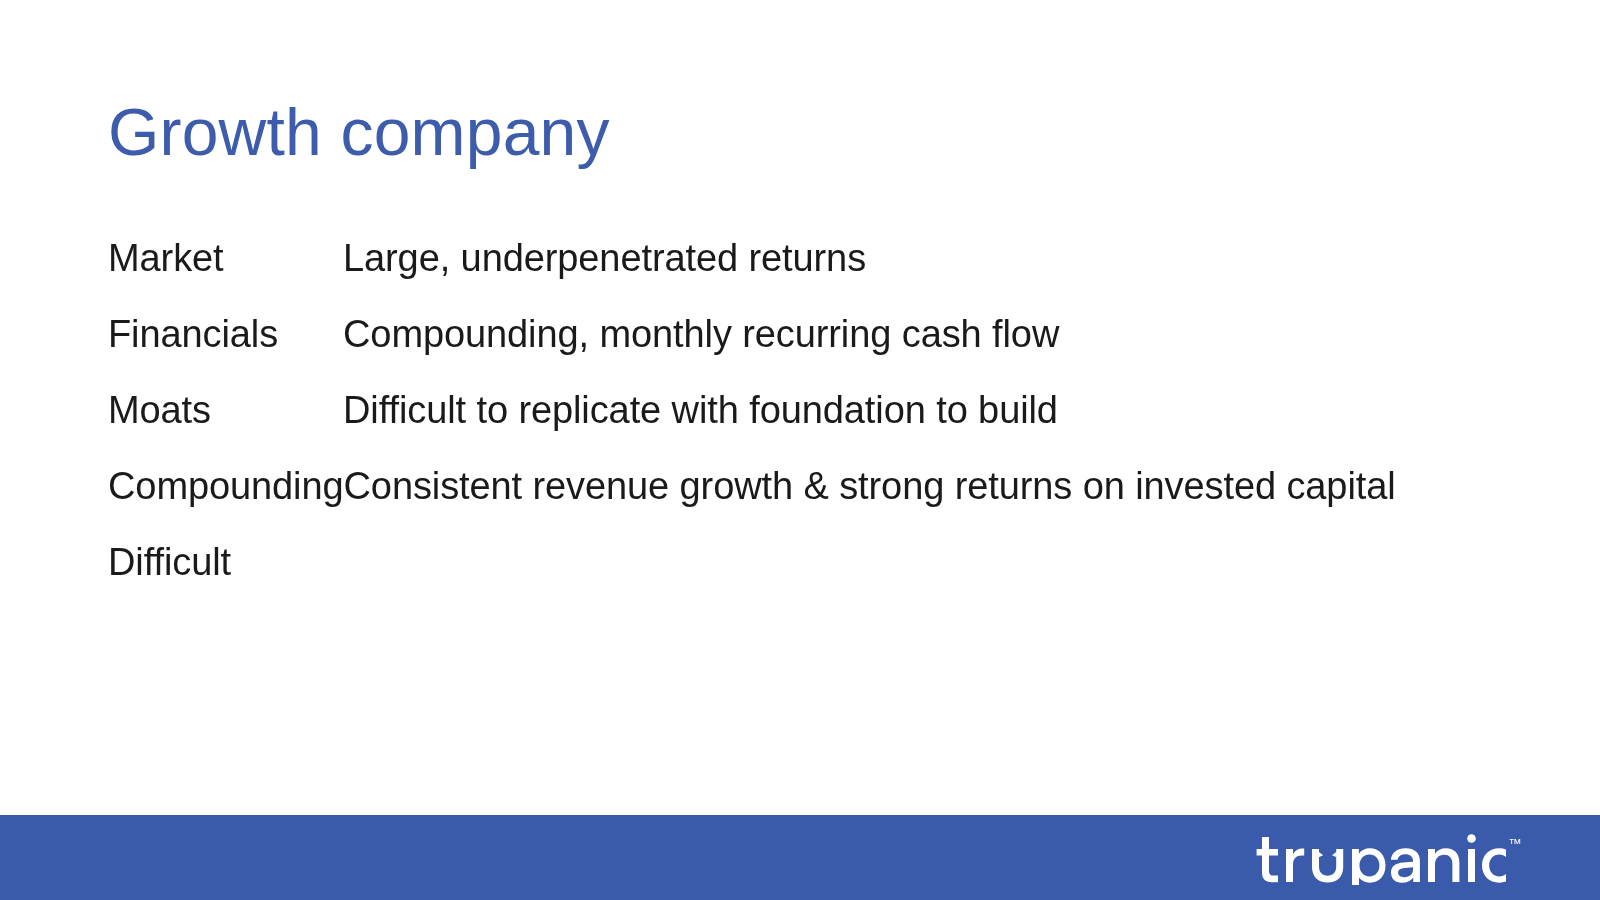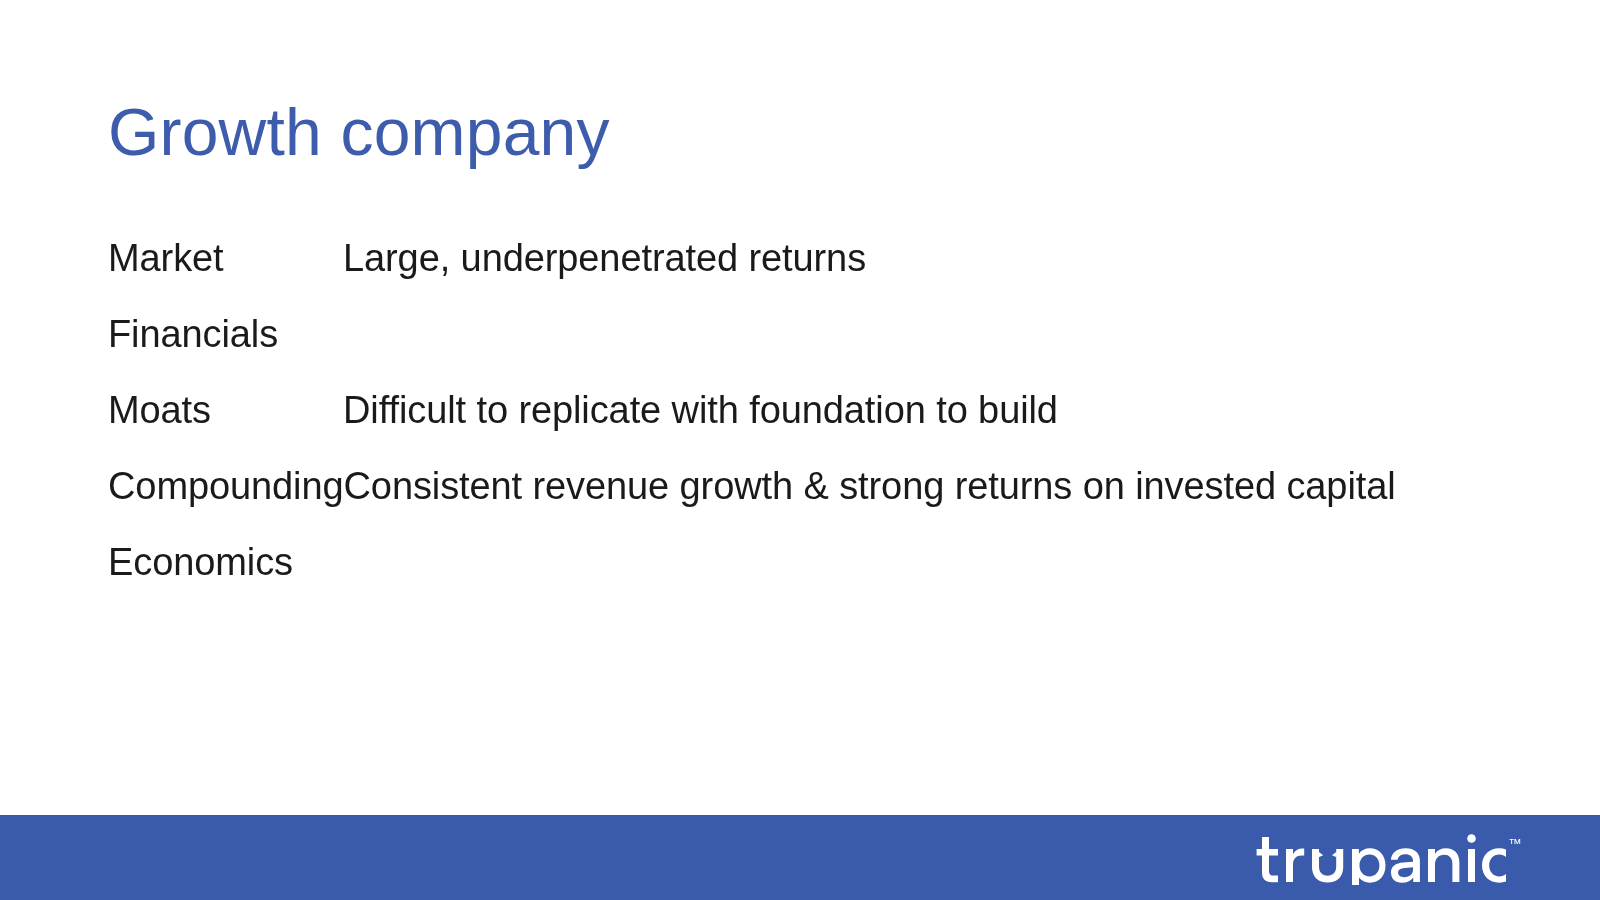--- a/index.html
+++ b/index.html
@@ -112,34 +112,35 @@
 
   <div class="body-table">
 
     <div class="body-row">
       <div class="row-label">Market</div>
       <div class="row-value">Large, underpenetrated returns</div>
     </div>
 
     <div class="body-row">
       <div class="row-label">Financials</div>
+      <div class="row-value">Compounding, monthly recurring cash flow</div>
     </div>
 
     <div class="body-row">
       <div class="row-label">Moats</div>
       <div class="row-value">Difficult to replicate with foundation to build</div>
     </div>
 
     <div class="body-row">
       <div class="row-label">Compounding</div>
       <div class="row-value">Consistent revenue growth &amp; strong returns on invested capital</div>
     </div>
 
     <div class="body-row">
-      <div class="row-label">Economics</div>
+      <div class="row-label">Difficult</div>
     </div>
 
   </div>
 
   <div class="footer-band">
     <div class="logo-wrap">
 
       <svg class="logo-svg" width="250" height="54" viewBox="0 0 250 54" aria-hidden="true">
         <g fill="#ffffff">
 

